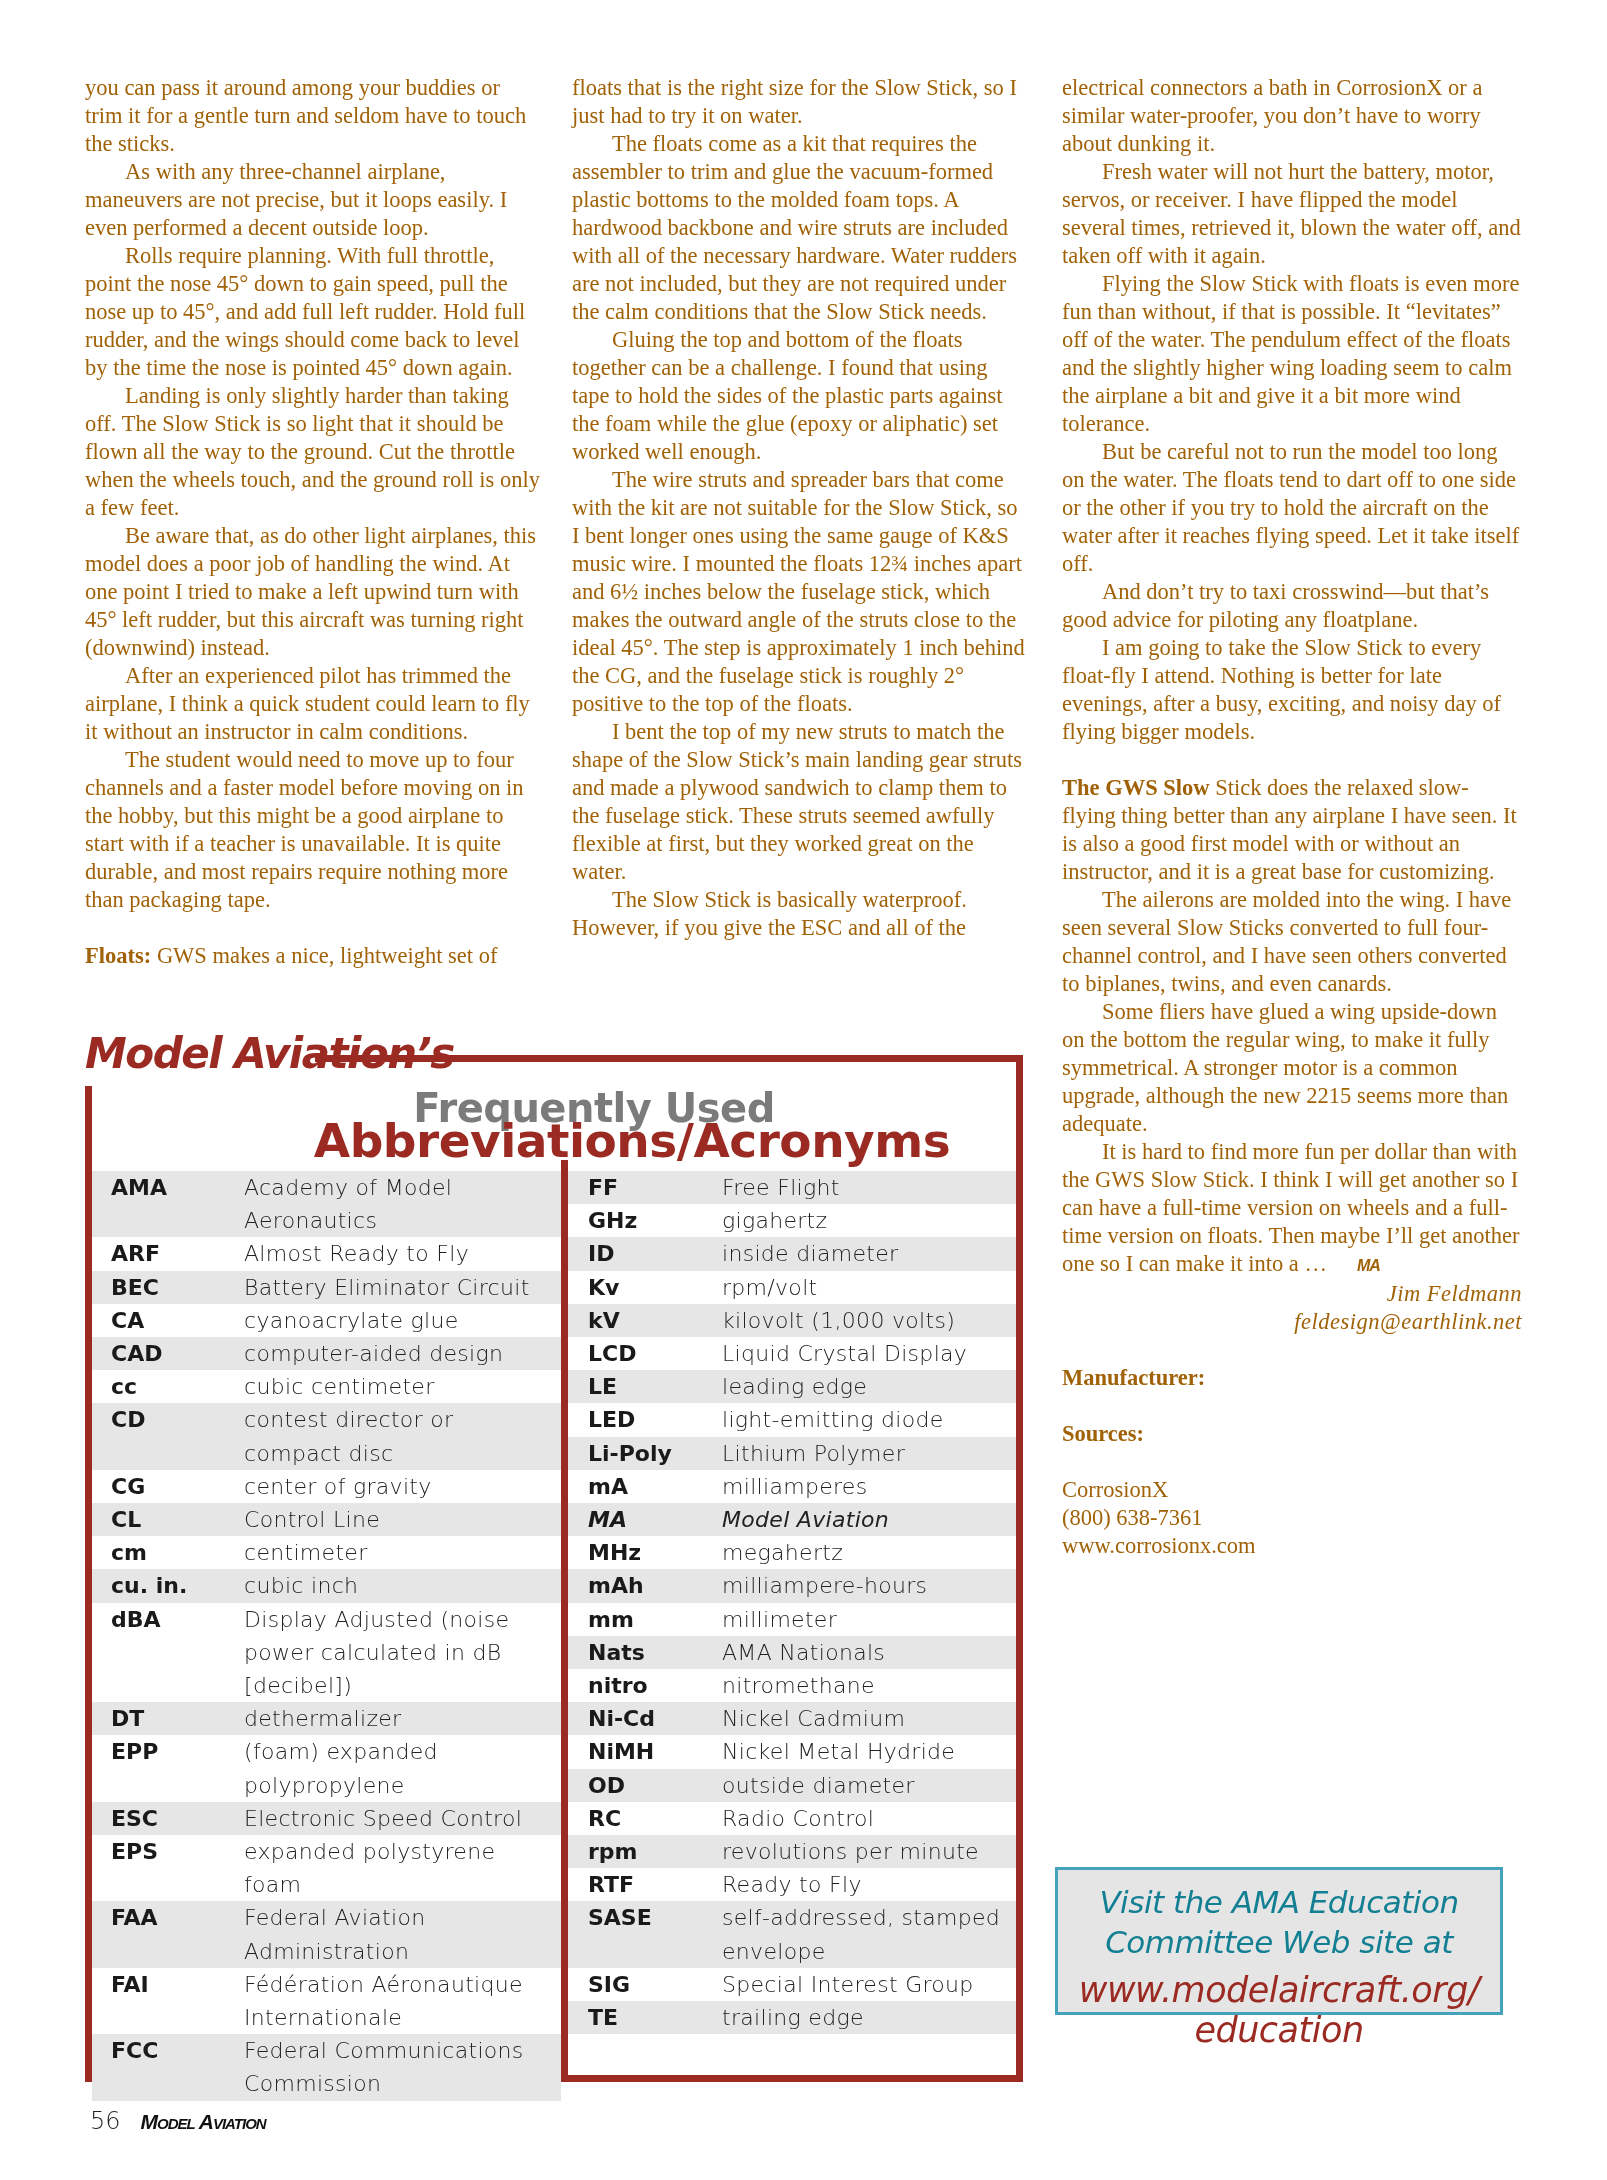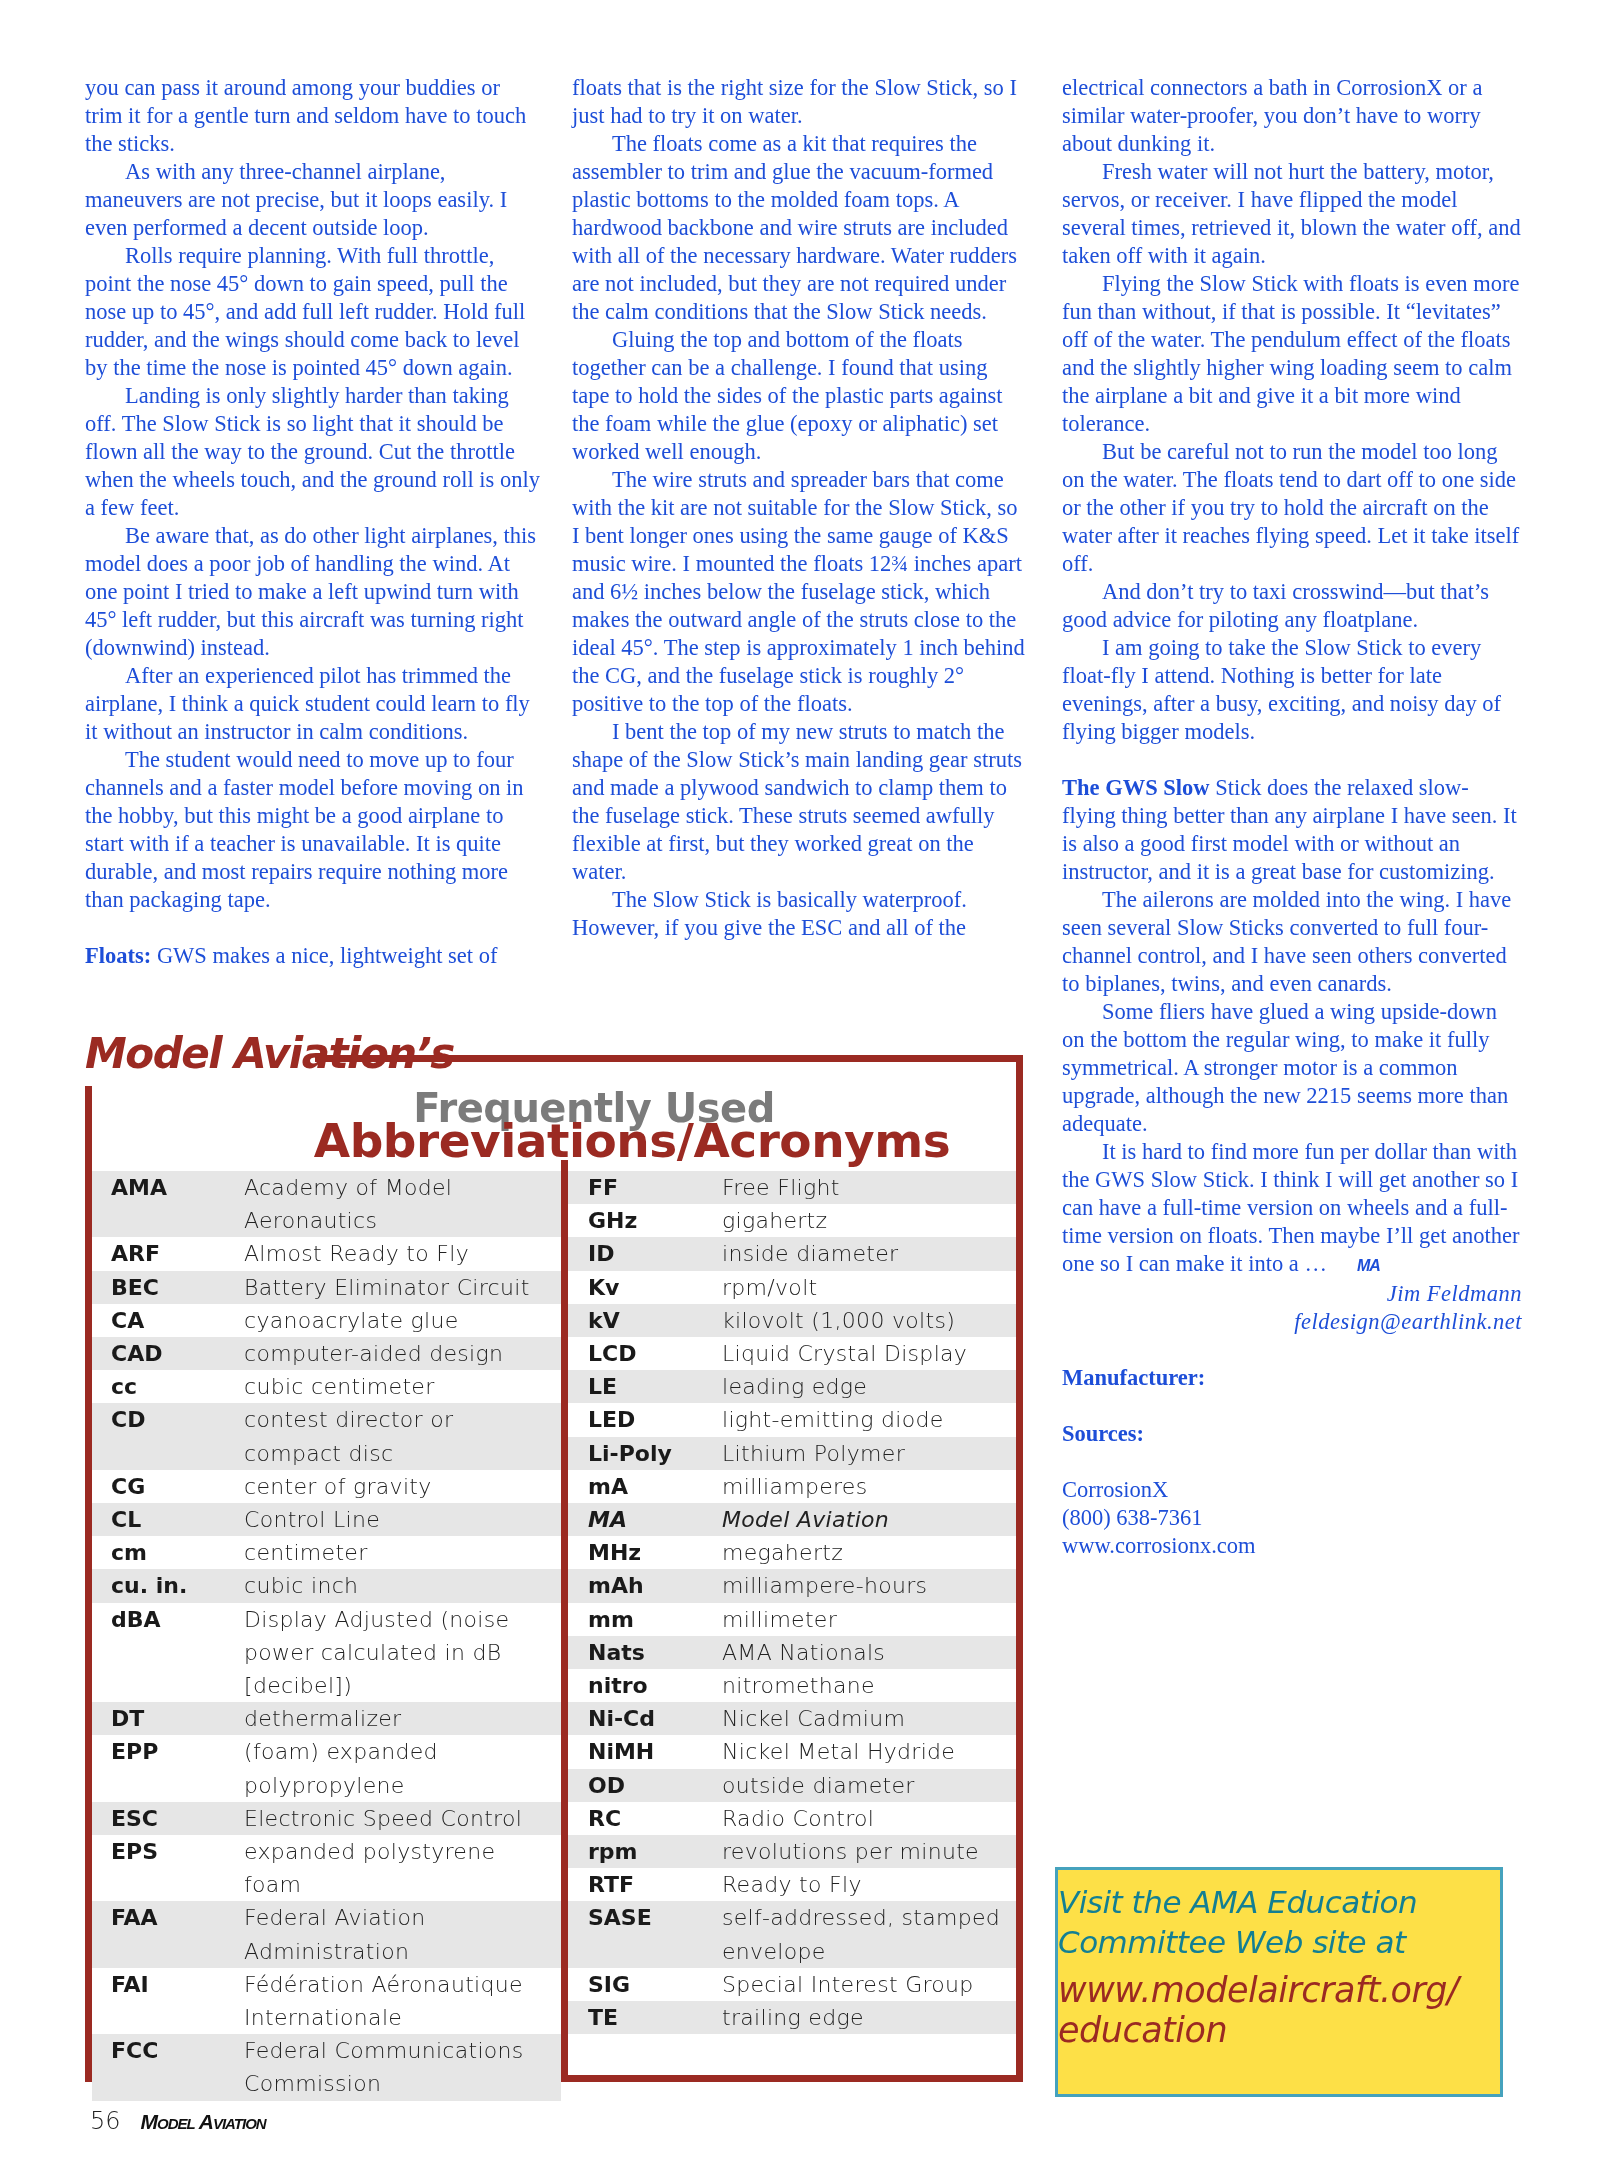--- a/index.html
+++ b/index.html
@@ -1,17 +1,17 @@
 <!DOCTYPE html>
 <html><head>
 <meta charset="utf-8">
 <style>
   html, body { margin:0; padding:0; background:#fff; }
   body { width:1607px; height:2180px; position:relative; overflow:hidden; color:#222; }
-  .col { position:absolute; font-family:"Liberation Serif", serif; font-size:22.5px; line-height:28px; color:#1d4ed8; }
+  .col { position:absolute; font-family:"Liberation Serif", serif; font-size:22.5px; line-height:28px; color:#a16207; }
   .col p { margin:0; text-indent:40px; }
   .col p.noindent { text-indent:0; }
   .col p.gap { margin-top:28px; }
   .col b { font-weight:bold; }
   #col1 { left:85px; top:74px; width:455px; }
   #col2 { left:572px; top:74px; width:455px; }
   #col3 { left:1062px; top:74px; width:460px; }
   .byline { text-align:right; font-style:italic; text-indent:0 !important; letter-spacing:0.5px; }
   .ma-mark { font-family:"Liberation Sans", sans-serif; font-weight:bold; font-style:italic; font-size:16px; margin-left:30px; letter-spacing:-1px; }
   .heading { font-weight:bold; text-indent:0 !important; }
@@ -32,21 +32,21 @@
   #tbl-right { left:483px; width:448px; }
   .row { display:flex; padding:0; line-height:33.2px; }
   .row:nth-child(odd) { background:#e6e6e6; }
   .row:nth-child(even) { background:#fff; }
   .abbr { width:133px; padding-left:19px; font-weight:bold; color:#1a1a1a; flex:none; }
   #tbl-right .abbr { width:134px; padding-left:20px; }
   .def { flex:1; padding-right:6px; letter-spacing:0.3px; font-weight:300; }
   .row.it .abbr, .row.it .def { font-style:italic; }
 
   
-  #edu-box { position:absolute; left:1055px; top:1867px; width:448px; height:230px; background:#fde047; border:3px solid #45a2bd; box-sizing:border-box; font-family:"DejaVu Sans", sans-serif; font-style:italic; }
+  #edu-box { position:absolute; left:1055px; top:1867px; width:448px; height:148px; background:#e5e5e5; border:3px solid #45a2bd; box-sizing:border-box; text-align:center; font-family:"DejaVu Sans", sans-serif; font-style:italic; }
   .edu-line1 { color:#137f93; font-size:31px; line-height:40px; margin-top:12px; letter-spacing:-0.5px; }
   .edu-url { color:#9b2a22; font-size:35px; line-height:40px; margin-top:8px; letter-spacing:-0.5px; }
 
   
   #footer { position:absolute; left:90px; top:2107px; font-size:24px; white-space:nowrap; }
   .page-num { font-family:"DejaVu Sans", sans-serif; font-weight:300; color:#222; }
   .mag-name { font-family:"Liberation Sans", sans-serif; font-weight:bold; font-style:italic; font-size:21px; margin-left:14px; letter-spacing:-1px; font-variant:small-caps; color:#111; }
 </style>
 </head>
 <body>

